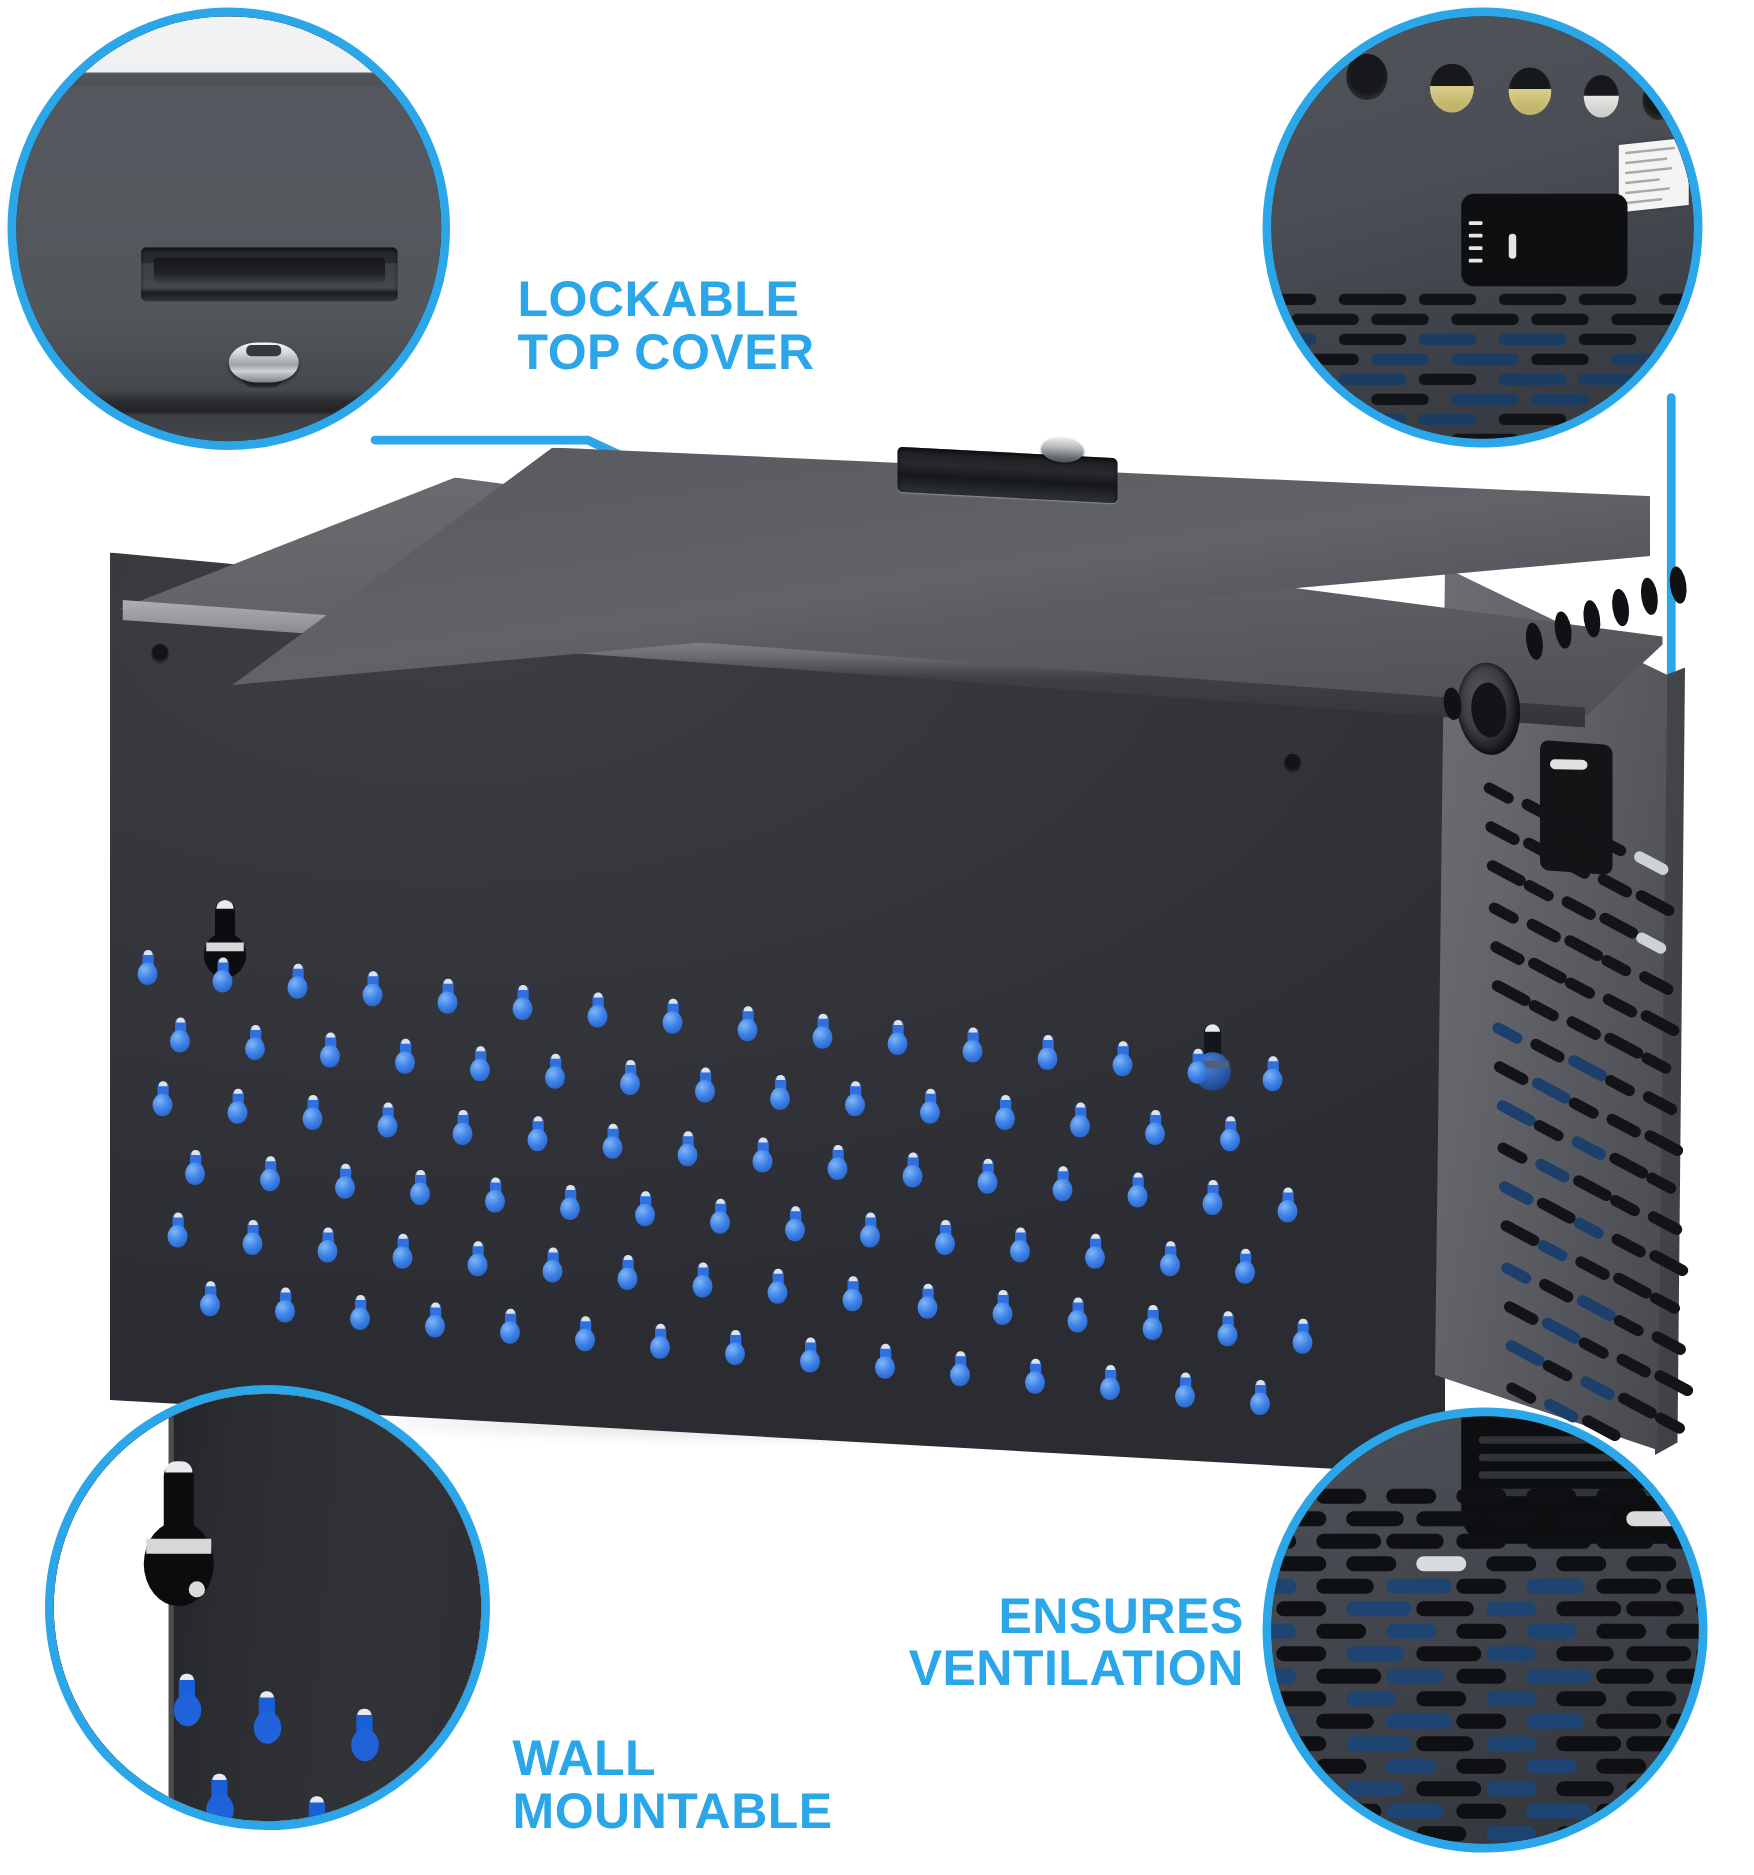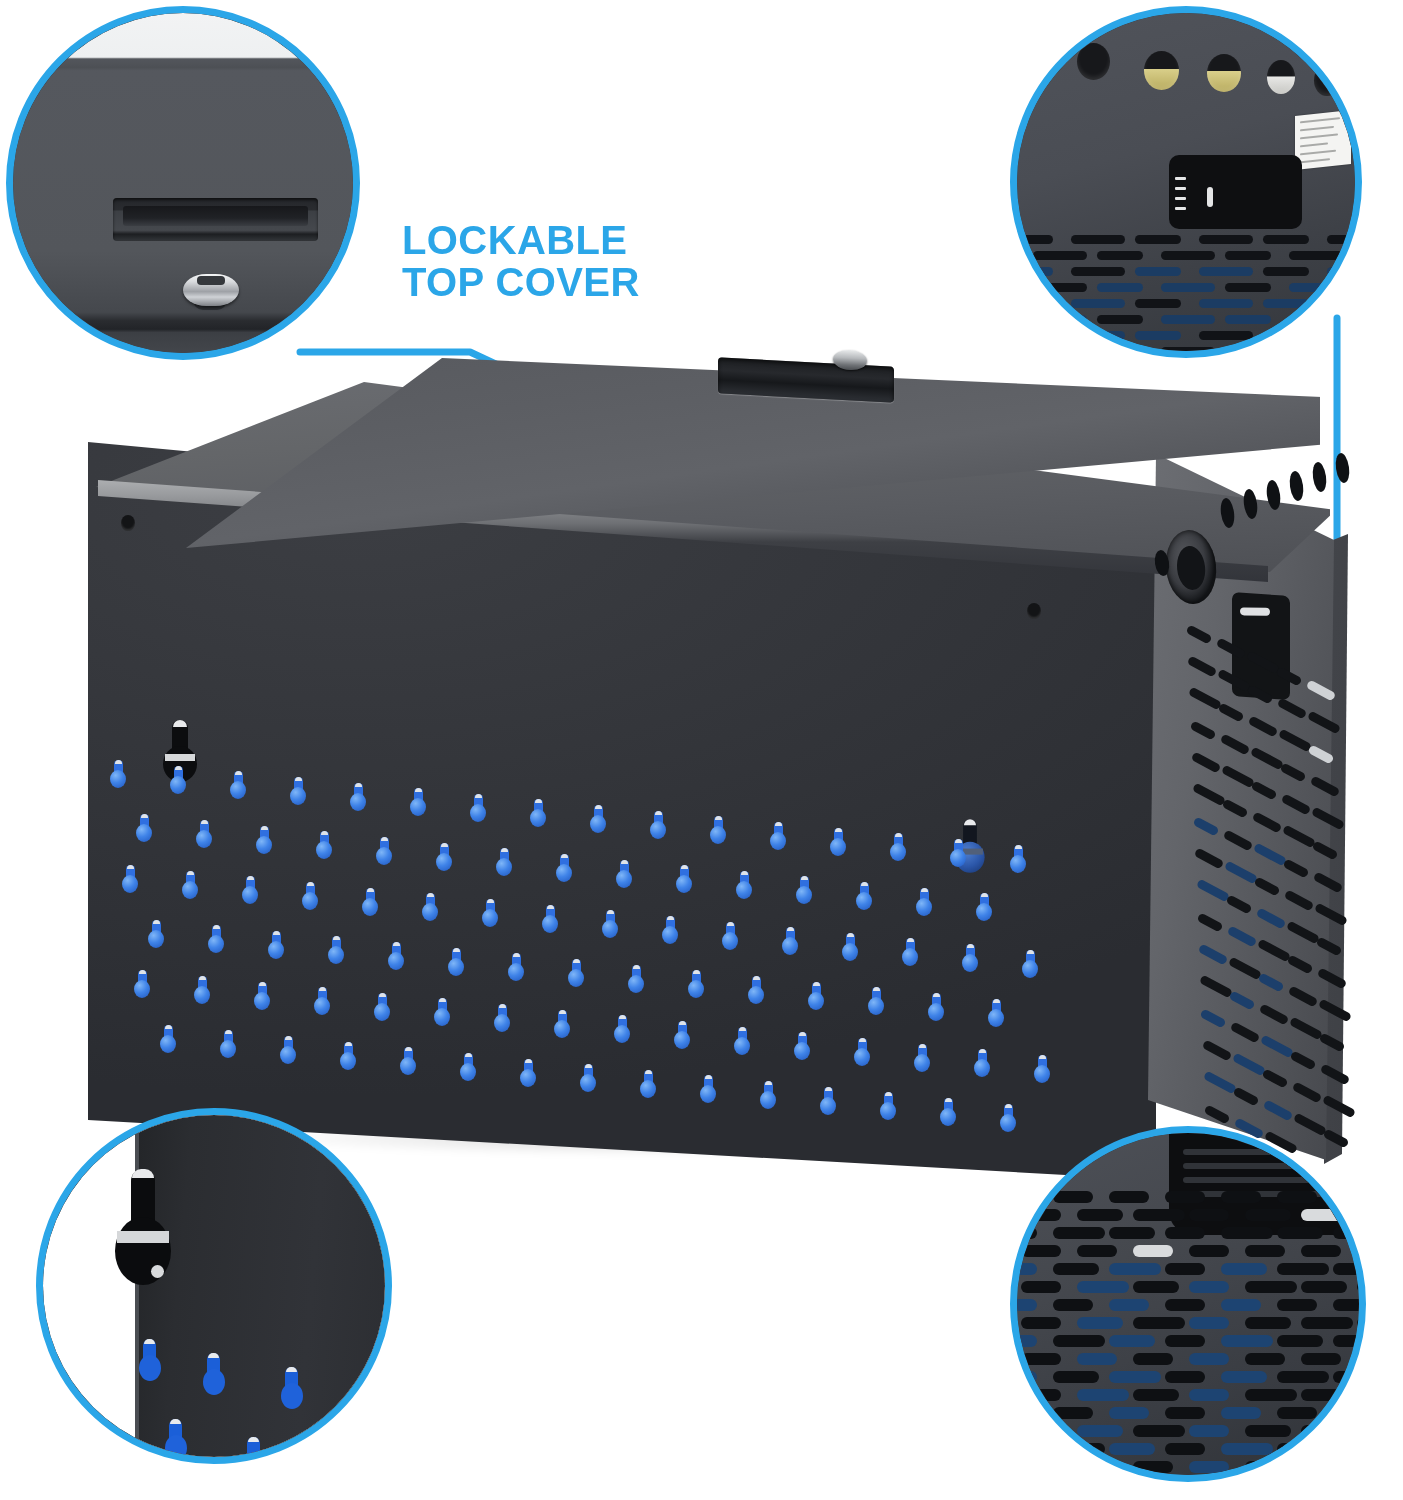--- a/index.html
+++ b/index.html
@@ -746,21 +746,21 @@
     <div class="circle-inner">
       <div class="c1-bg"></div>
       <div class="c1-handle"></div>
       <div class="c1-lock">
         <div class="c1-lock-dark"></div>
         <div class="c1-lock-body"></div>
         <div class="c1-lock-key"></div>
       </div>
     </div>
   </div>
-  <div class="callout-label lbl-left" style="left:402px;top:219px;">LOCKABLE
+  <div class="callout-label lbl-left" style="left:414px;top:219px;">LOCKABLE
 TOP COVER</div>
 
   <div class="circle-callout" style="left:1010px;top:6px;width:352px;height:352px;">
     <div class="circle-inner">
       <div class="c2-bg"></div>
       <div class="c2-hole" style="left:60px;top:30px;width:33px;height:37px;"></div>
       <div class="c2-hole y" style="left:127px;top:38px;width:35px;height:39px;"></div>
       <div class="c2-hole y" style="left:190px;top:41px;width:34px;height:38px;"></div>
       <div class="c2-hole w" style="left:250px;top:47px;width:28px;height:34px;"></div>
       <div class="c2-hole" style="left:297px;top:52px;width:26px;height:31px;"></div>
@@ -858,20 +858,22 @@
       <div class="c3-slot" style="left:122px;top:304px;">
           <div class="s"></div>
           <div class="b"></div>
         </div>
       <div class="c3-slot" style="left:200px;top:322px;">
           <div class="s"></div>
           <div class="b"></div>
         </div>
     </div>
   </div>
+  <div class="callout-label lbl-left" style="left:410px;top:1386px;">WALL
+MOUNTABLE</div>
 
   <div class="circle-callout" style="left:1010px;top:1126px;width:356px;height:356px;">
     <div class="circle-inner">
       <div class="c4-bg"></div>
       <div class="c4-dark">
         <i style="top:34px"></i>
           <i style="top:48px"></i>
           <i style="top:62px"></i>
           <i style="top:76px"></i>
       </div>
@@ -984,14 +986,16 @@
           <div class="sl" style="left: 4px; top: 270px; width: 40px;"></div>
           <div class="sl b" style="left: 60px; top: 270px; width: 40px;"></div>
           <div class="sl" style="left: 116px; top: 270px; width: 40px;"></div>
           <div class="sl b" style="left: 172px; top: 270px; width: 40px;"></div>
           <div class="sl" style="left: 228px; top: 270px; width: 40px;"></div>
           <div class="sl" style="left: 284px; top: 270px; width: 40px;"></div>
           <div class="sl" style="left: 340px; top: 270px; width: 40px;"></div>
         </div>
     </div>
   </div>
+  <div class="callout-label lbl-right" style="left:640px;top:1272px;width:355px;">ENSURES
+VENTILATION</div>
 
 </div>
 
 </body></html>

